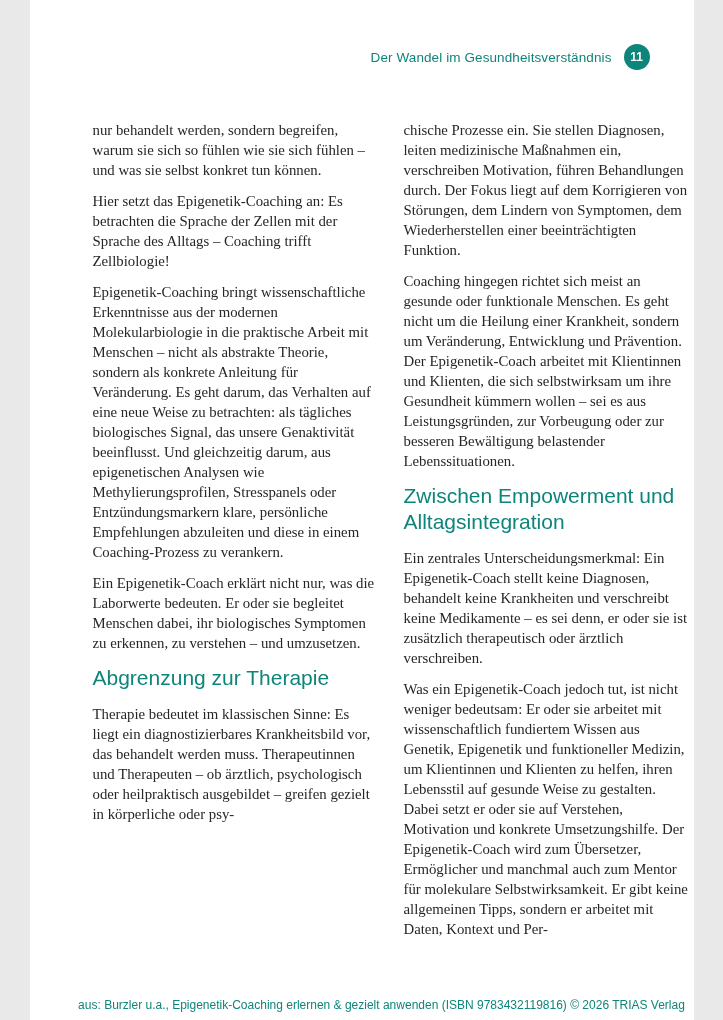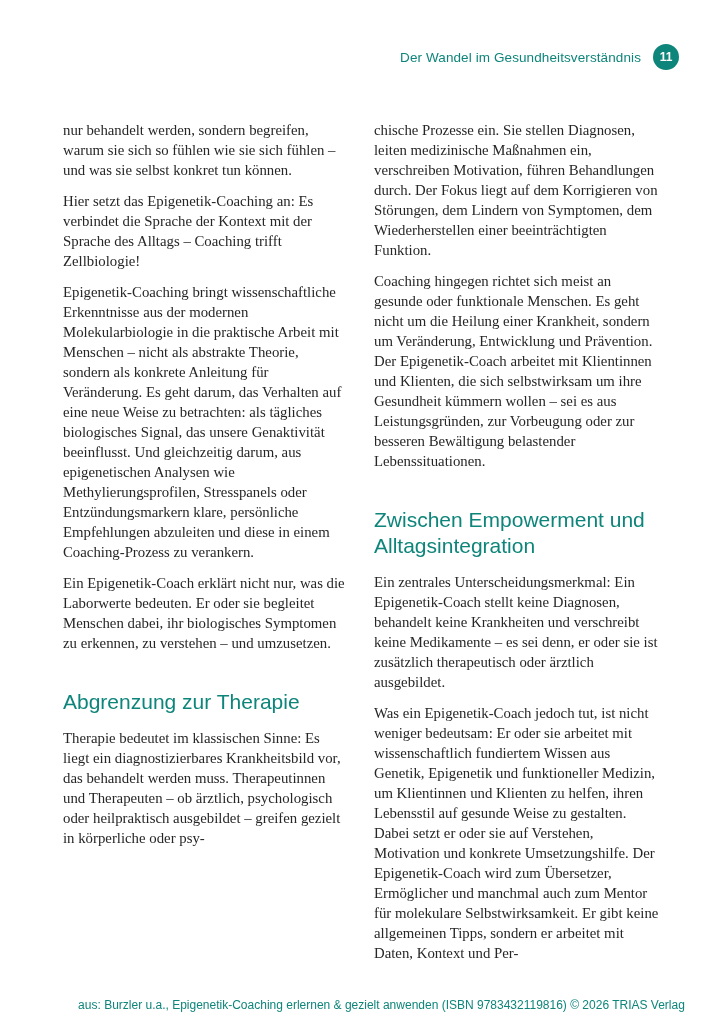--- a/index.html
+++ b/index.html
@@ -1,20 +1,20 @@
 <!DOCTYPE html>
 <html lang="de" style="--accent: #0e857a; --body-color: #262626;"><head>
 <meta charset="utf-8">
 <style>
   :root { --accent: #0e857a; --body-color: #262626; }
   * { box-sizing: border-box; }
   html, body { margin: 0; padding: 0; background: #e9e9e9; }
   .page {
     position: relative;
-    width: 723px;
+    width: 664px;
     height: 1020px;
     margin: 0 auto;
     background: #ffffff;
     overflow: hidden;
     font-family: "Liberation Serif", serif;
     color: var(--body-color);
   }
   .page-header {
     position: absolute;
     top: 44px;
@@ -62,21 +62,21 @@
   }
   .col p {
     margin: 0 0 11px 0;
   }
   .col h2 {
     font-family: "Liberation Sans", sans-serif;
     font-weight: 500;
     color: var(--accent);
     font-size: 21px;
     line-height: 26px;
-    margin: 36px 0 13px 0;
+    margin: 12px 0 13px 0;
   }
   .page-footer {
     position: absolute;
     left: 0;
     right: 0;
     bottom: 8px;
     text-align: center;
     font-family: "Liberation Sans", sans-serif;
     font-size: 12px;
     color: var(--accent);
@@ -90,32 +90,32 @@
 
   <header class="page-header">
     <span class="running-title">Der Wandel im Gesundheitsverständnis</span>
     <span class="page-badge">11</span>
   </header>
 
   <main class="content">
 
     <div class="col">
       <p>nur behandelt werden, sondern begreifen, warum sie sich so fühlen wie sie sich fühlen – und was sie selbst konkret tun können.</p>
-      <p>Hier setzt das Epigenetik-Coaching an: Es verbindet die Sprache der Kontext mit der Sprache des Alltags – Coaching trifft Zellbiologie!</p>
+      <p>Hier setzt das Epigenetik-Coaching an: Es betrachten die Sprache der Zellen mit der Sprache des Alltags – Coaching trifft Zellbiologie!</p>
       <p>Epigenetik-Coaching bringt wissenschaftliche Erkenntnisse aus der modernen Molekularbiologie in die praktische Arbeit mit Menschen – nicht als abstrakte Theorie, sondern als konkrete Anleitung für Veränderung. Es geht darum, das Verhalten auf eine neue Weise zu betrachten: als tägliches biologisches Signal, das unsere Genaktivität beeinflusst. Und gleichzeitig darum, aus epigenetischen Analysen wie Methylierungsprofilen, Stresspanels oder Entzündungsmarkern klare, persönliche Empfehlungen abzuleiten und diese in einem Coaching-Prozess zu verankern.</p>
       <p>Ein Epigenetik-Coach erklärt nicht nur, was die Laborwerte bedeuten. Er oder sie begleitet Menschen dabei, ihr biologisches Symptomen zu erkennen, zu verstehen – und umzusetzen.</p>
       <h2>Abgrenzung zur Therapie</h2>
       <p>Therapie bedeutet im klassischen Sinne: Es liegt ein diagnostizierbares Krankheitsbild vor, das behandelt werden muss. Therapeutinnen und Therapeuten – ob ärztlich, psychologisch oder heilpraktisch ausgebildet – greifen gezielt in körperliche oder psy-</p>
     </div>
 
     <div class="col">
       <p>chische Prozesse ein. Sie stellen Diagnosen, leiten medizinische Maßnahmen ein, verschreiben Motivation, führen Behandlungen durch. Der Fokus liegt auf dem Korrigieren von Störungen, dem Lindern von Symptomen, dem Wiederherstellen einer beeinträchtigten Funktion.</p>
       <p>Coaching hingegen richtet sich meist an gesunde oder funktionale Menschen. Es geht nicht um die Heilung einer Krankheit, sondern um Veränderung, Entwicklung und Prävention. Der Epigenetik-Coach arbeitet mit Klientinnen und Klienten, die sich selbstwirksam um ihre Gesundheit kümmern wollen – sei es aus Leistungsgründen, zur Vorbeugung oder zur besseren Bewältigung belastender Lebenssituationen.</p>
       <h2>Zwischen Empowerment und Alltagsintegration</h2>
-      <p>Ein zentrales Unterscheidungsmerkmal: Ein Epigenetik-Coach stellt keine Diagnosen, behandelt keine Krankheiten und verschreibt keine Medikamente – es sei denn, er oder sie ist zusätzlich therapeutisch oder ärztlich ausgebildet.</p>
+      <p>Ein zentrales Unterscheidungsmerkmal: Ein Epigenetik-Coach stellt keine Diagnosen, behandelt keine Krankheiten und verschreibt keine Medikamente – es sei denn, er oder sie ist zusätzlich therapeutisch oder ärztlich verschreiben.</p>
       <p>Was ein Epigenetik-Coach jedoch tut, ist nicht weniger bedeutsam: Er oder sie arbeitet mit wissenschaftlich fundiertem Wissen aus Genetik, Epigenetik und funktioneller Medizin, um Klientinnen und Klienten zu helfen, ihren Lebensstil auf gesunde Weise zu gestalten. Dabei setzt er oder sie auf Verstehen, Motivation und konkrete Umsetzungshilfe. Der Epigenetik-Coach wird zum Übersetzer, Ermöglicher und manchmal auch zum Mentor für molekulare Selbstwirksamkeit. Er gibt keine allgemeinen Tipps, sondern er arbeitet mit Daten, Kontext und Per-</p>
     </div>
 
   </main>
 
   <footer class="page-footer">aus: Burzler u.a., Epigenetik-Coaching erlernen &amp; gezielt anwenden (ISBN 9783432119816) © 2026 TRIAS Verlag</footer>
 
 </div>
 
 </body></html>

